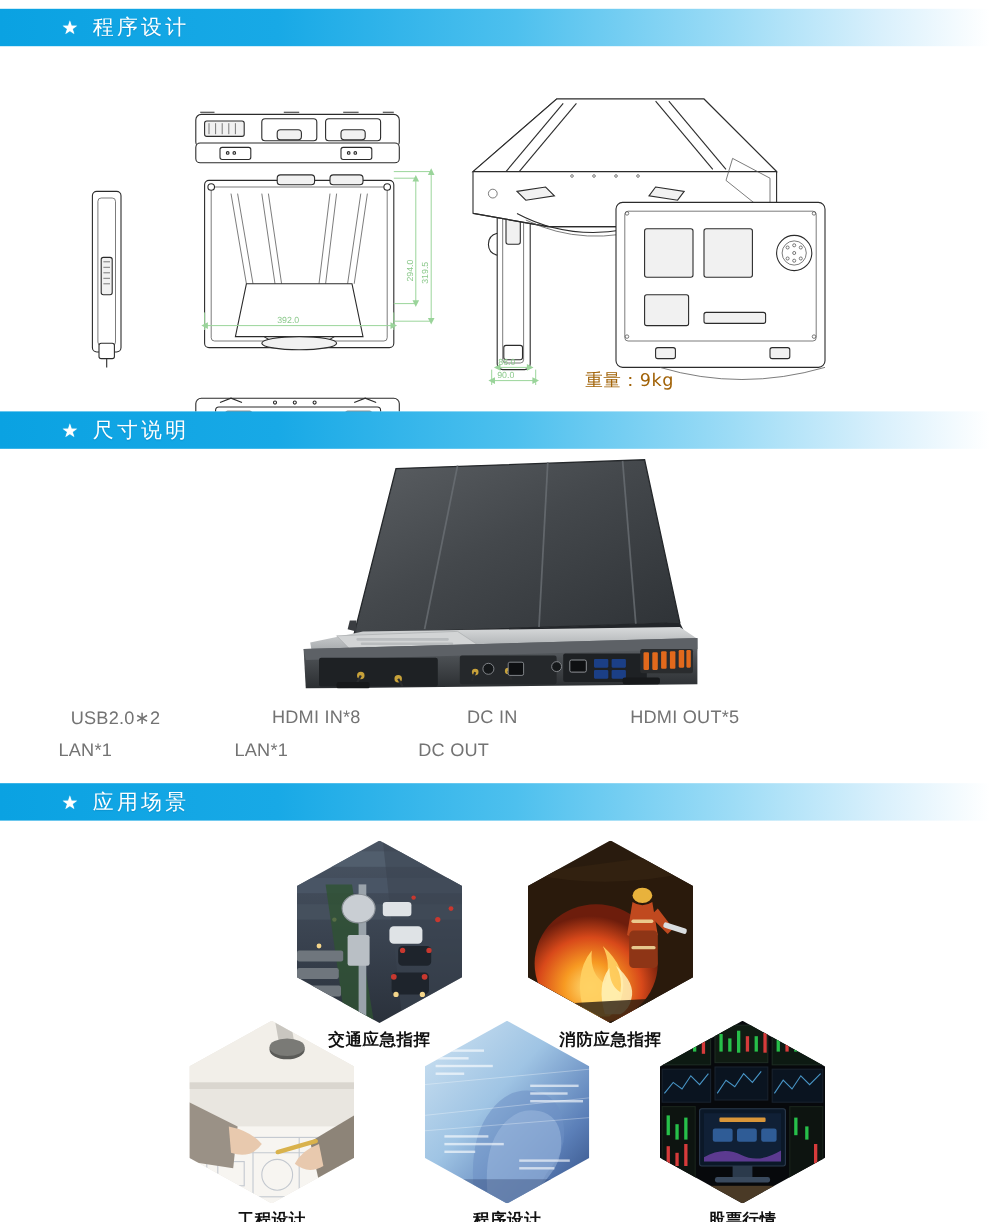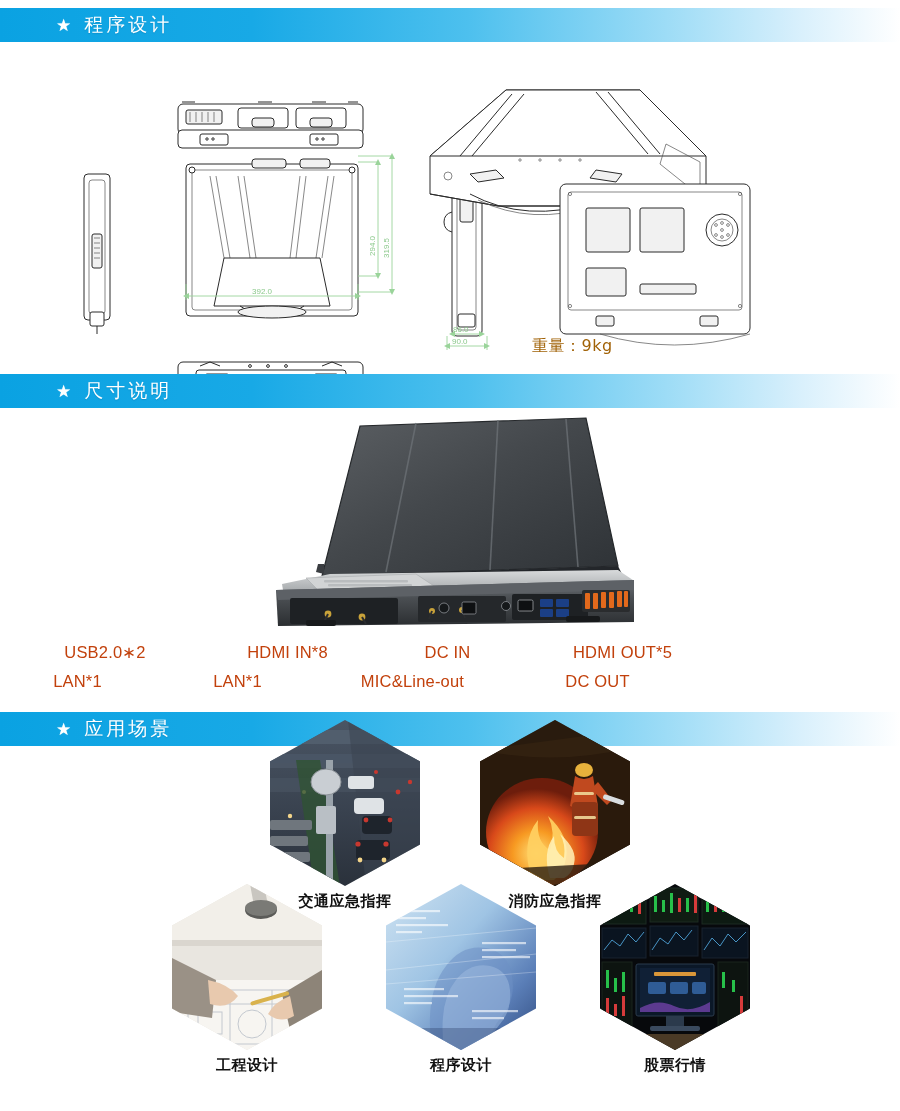--- a/index.html
+++ b/index.html
@@ -42,32 +42,32 @@
   .weight {
     position: absolute; left: 532px; top: 336px;
     font-size: 16px; color: #a16207; letter-spacing: .5px;
     font-family: "DejaVu Sans", "Liberation Sans", sans-serif;
   }
 
   
   .ports { position: absolute; left: 0; top: 638px; width: 900px; }
   .port-row { display: flex; width: 100%; }
   .port-cell {
-    font-size: 16.5px; color: #c2410c; text-align: center;
+    font-size: 16.5px; color: #737373; text-align: center;
     padding: 5px 0; letter-spacing: .2px; white-space: nowrap;
     font-family: "Liberation Sans", "DejaVu Sans", sans-serif;
   }
   .pc0 { width: 210px; }
   .pc1 { width: 155px; }
   .pc2 { width: 165px; text-align: center; }
   .pc3 { width: 185px; }
   .pc4 { width: 185px; }
 
   
-  .scenes { position: absolute; left: 0; top: 708px; width: 812px; height: 359px; }
+  .scenes { position: absolute; left: 0; top: 752px; width: 812px; height: 359px; }
   .hexwrap { position: absolute; width: 150px; }
   .hex {
     width: 150px; height: 166px;
     clip-path: polygon(50% 0%, 100% 25%, 100% 75%, 50% 100%, 0% 75%, 0% 25%);
     position: relative; overflow: hidden;
   }
   .hex-cap {
     margin-top: 6px; text-align: center;
     font-size: 15px; font-weight: bold; color: #111;
     letter-spacing: .5px;
@@ -360,21 +360,20 @@
   <div class="ports">
     <div class="port-row">
       <div class="port-cell pc0">USB2.0∗2</div>
       <div class="port-cell pc1">HDMI IN*8</div>
       <div class="port-cell pc2">DC IN</div>
       <div class="port-cell pc3">HDMI OUT*5</div>
     </div>
     <div class="port-row">
       <div class="port-cell pc1">LAN*1</div>
       <div class="port-cell pc2">LAN*1</div>
-      <div class="port-cell pc3">MIC&amp;Line-out</div>
       <div class="port-cell pc4">DC OUT</div>
     </div>
   </div>
 
   <div class="sec-bar" style="top:712px;">
     <span class="sec-star">★</span>
     <span class="sec-title">应用场景</span>
   </div>
 
   <div class="scenes">

